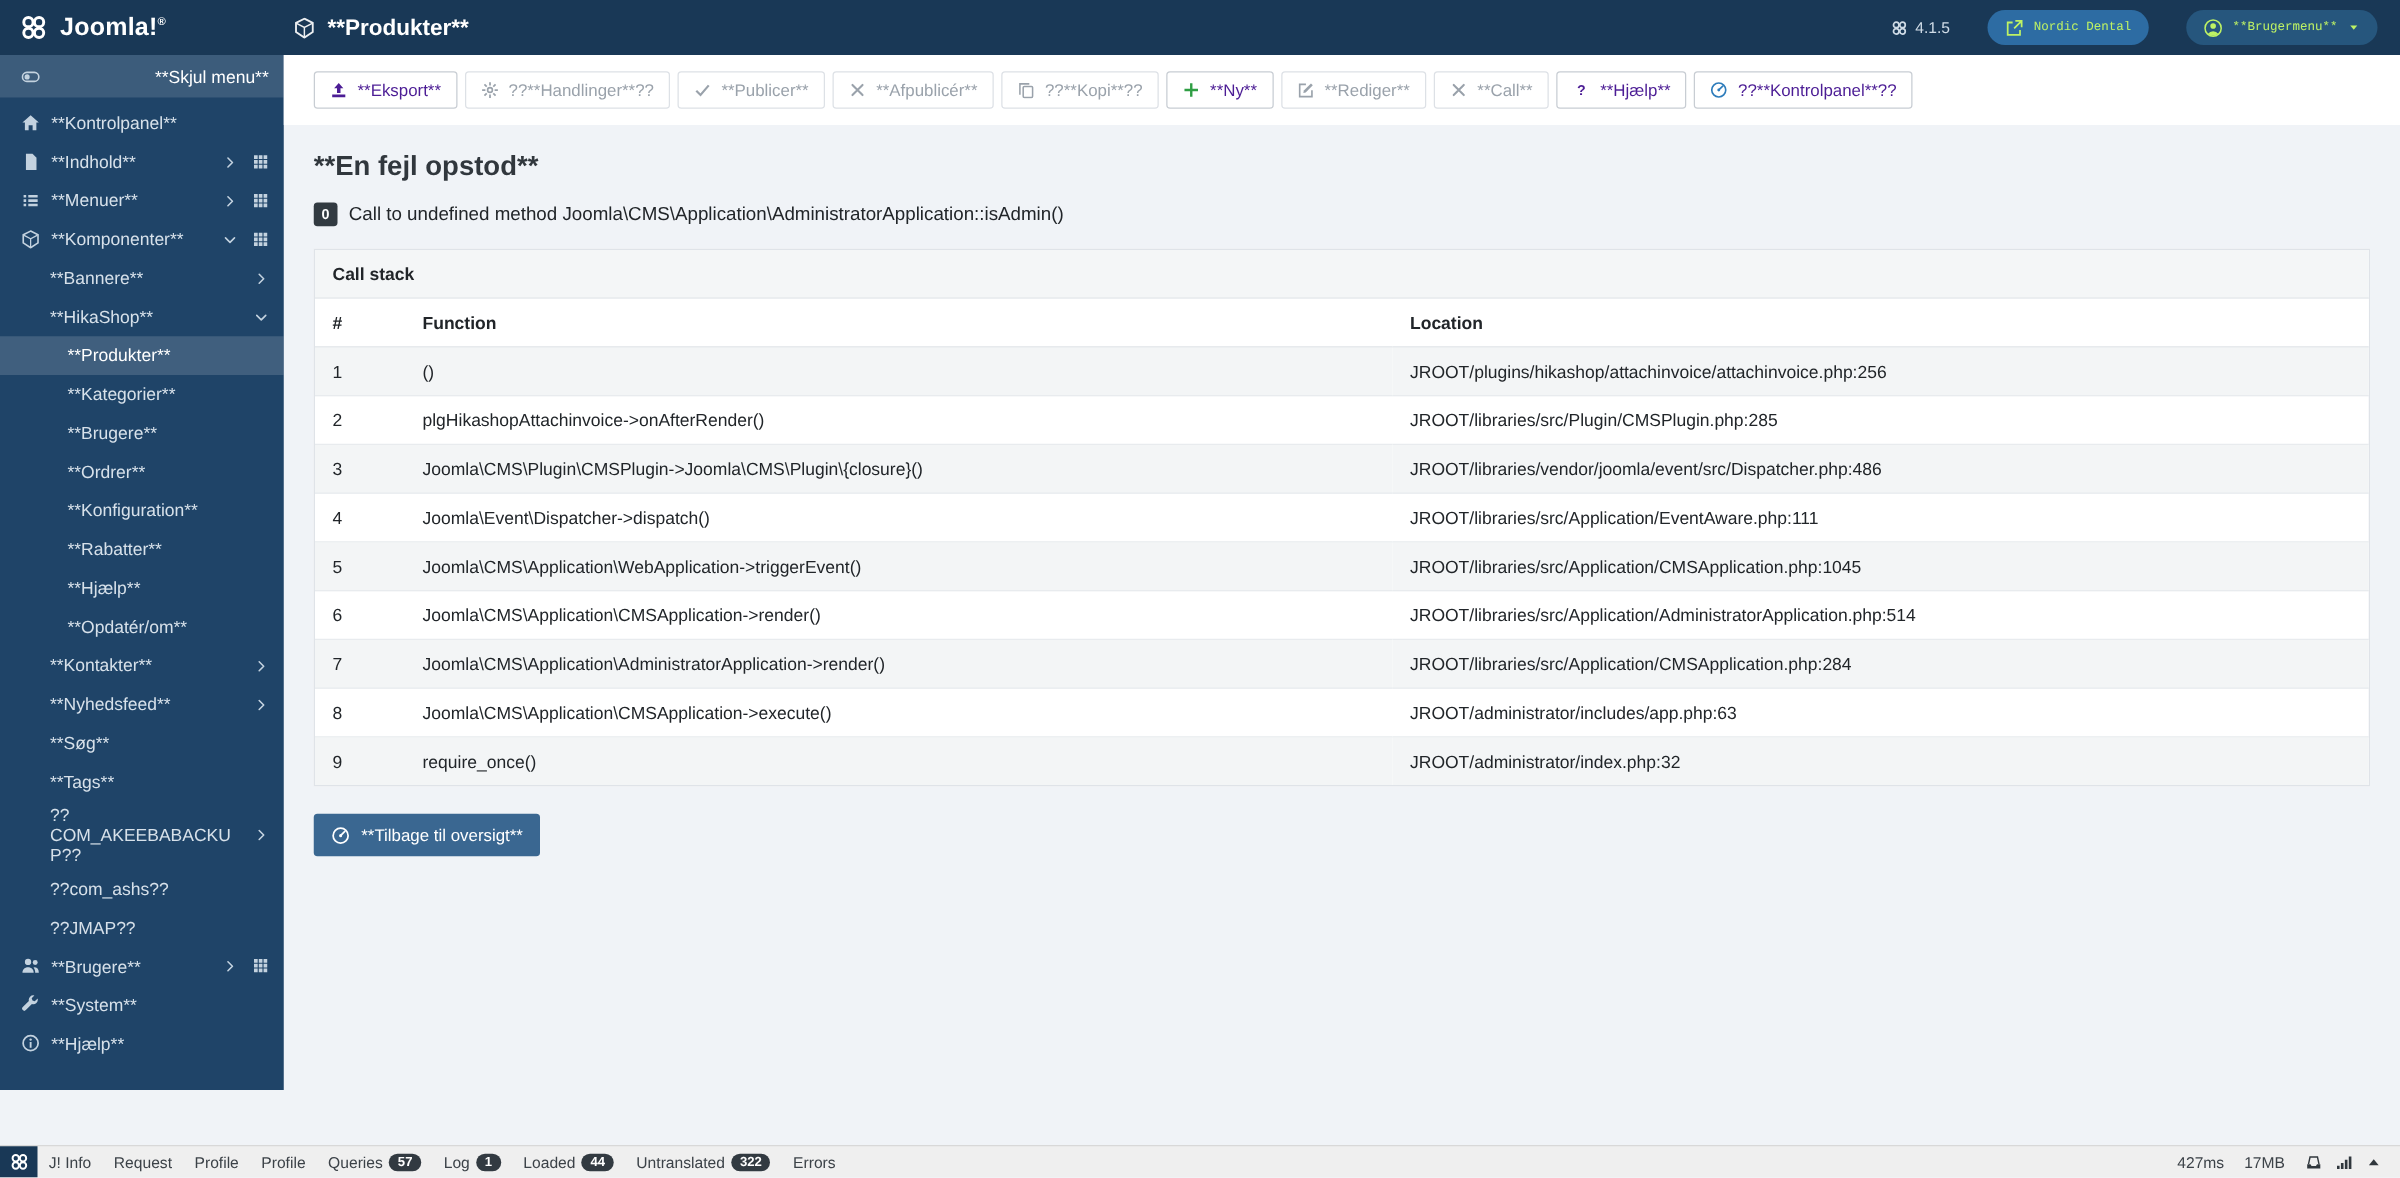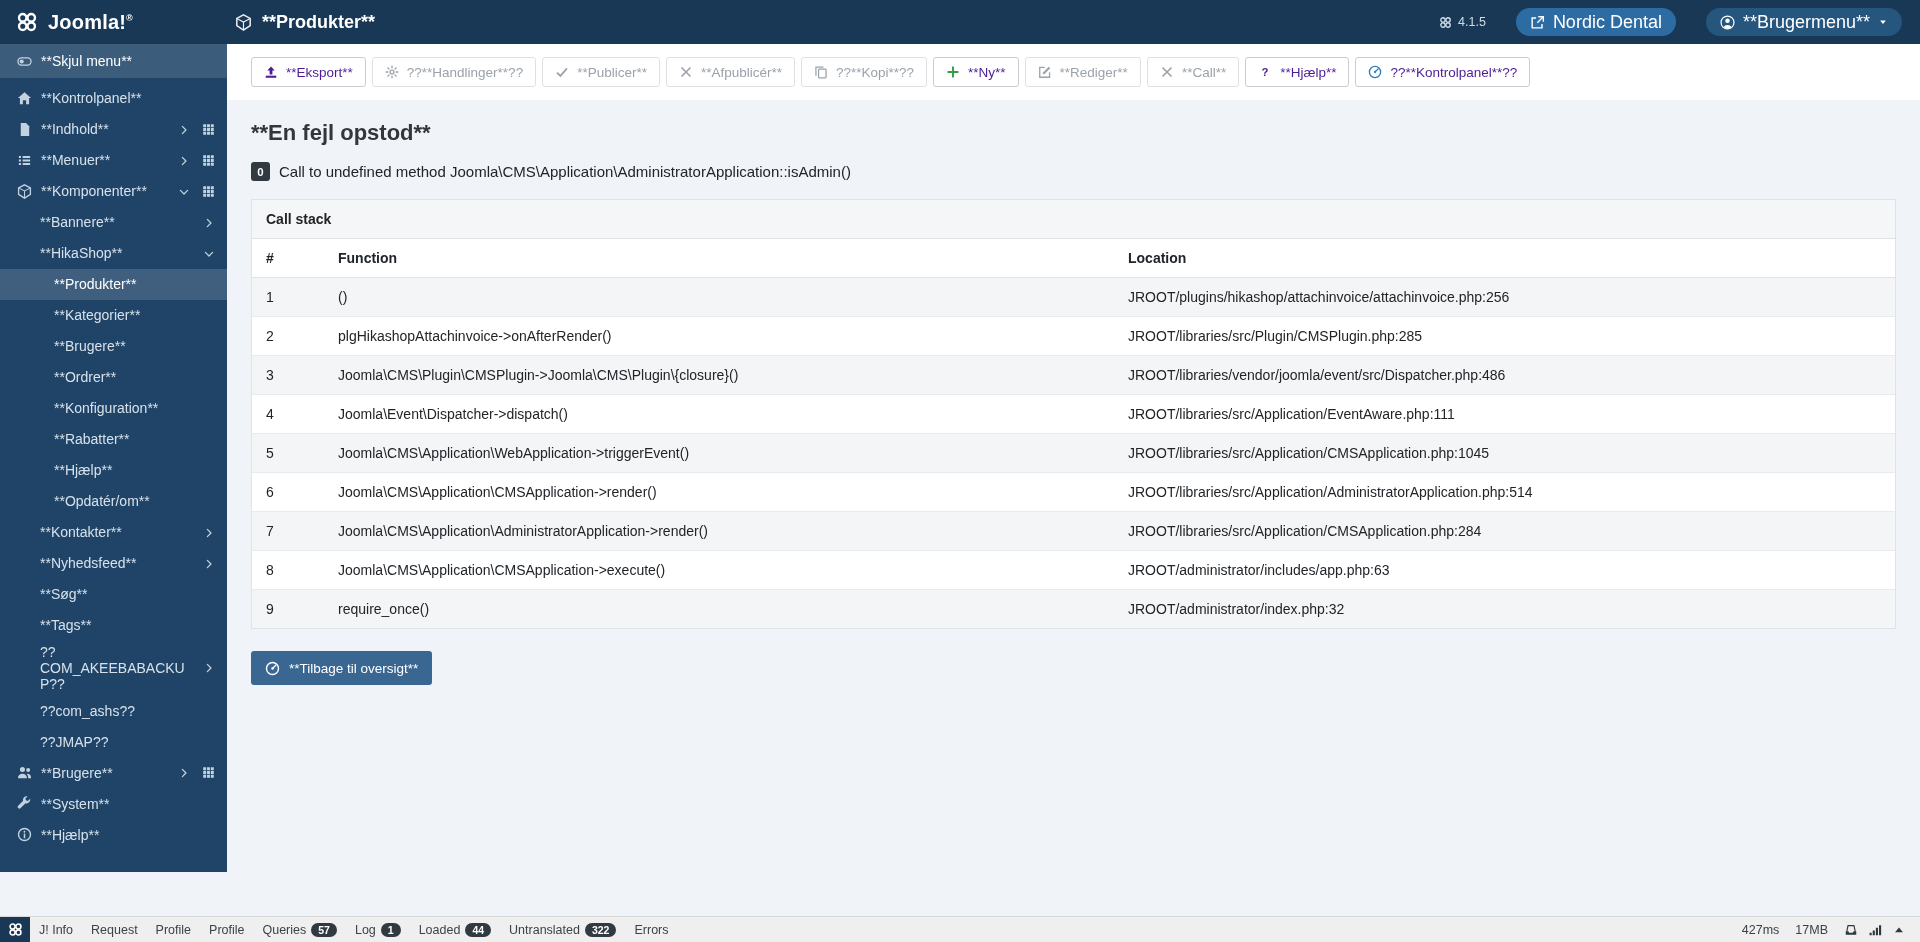--- a/index.html
+++ b/index.html
@@ -18,36 +18,36 @@
   .logo-box { width:227px; display:flex; align-items:center; gap:10px; padding:0 16px; flex-shrink:0; }
   .logo-box .icon { width:22px; height:22px; }
   .logo-text { font-size:20px; font-weight:700; letter-spacing:.2px; white-space:nowrap; }
   .logo-reg { font-size:9px; vertical-align:super; }
   .page-title { display:flex; align-items:center; gap:10px; font-size:18px; font-weight:700; padding-left:8px; }
   .page-title .icon { width:17px; height:17px; opacity:.92; }
   .header-right { margin-left:auto; display:flex; align-items:center; gap:30px; padding-right:18px; }
   .version { display:flex; align-items:center; gap:6px; font-size:12.5px; color:#cfdbe6; }
   .version .icon { width:13px; height:13px; }
   .pill { display:flex; align-items:center; gap:8px; height:28px; padding:0 14px; border-radius:15px; border:none;
-          color:#ffffff; font-size:18px; font-family:Liberation Sans, sans-serif; cursor:pointer; white-space:nowrap; }
+          color:#bef264; font-size:10px; font-family:Liberation Mono, monospace; cursor:pointer; white-space:nowrap; }
   .pill.site { background:var(--site-pill,#2d6ca3); }
   .pill.user { background:#26567d; }
   .pill .icon { width:15px; height:15px; }
   .pill .icon.caret { width:10px; height:10px; }
 
   
   .app { flex:1; display:flex; min-height:0; }
   .sidebar { width:227px; background:var(--sidebar-bg,#1f4468); color:#d7e1ea; flex-shrink:0; overflow:hidden; }
   .sb-item { display:flex; align-items:center; min-height:31px; padding:3px 12px 3px 17px; gap:9px; font-size:14px; cursor:pointer; }
   .sb-item .icon { width:15px; height:15px; color:#c3d2df; }
   .sb-label { line-height:1.15; overflow-wrap:anywhere; }
   .sb-right { margin-left:auto; display:flex; align-items:center; gap:12px; color:#aebfcd; padding-left:6px; }
   .sb-right .icon { width:12px; height:12px; }
   .sb-right .icon.grid-i { width:13px; height:13px; }
-  .sb-item.toggle { background:rgba(255,255,255,.13); min-height:34px; margin-bottom:5px; color:#fff; }
+  .sb-item.toggle { background:rgba(255,255,255,.13); min-height:34px; margin-bottom:5px; color:#fff;justify-content:space-between; }
   .sb-item.lvl1 { padding-left:40px; }
   .sb-item.lvl2 { padding-left:54px; }
   .sb-item.active { background:rgba(255,255,255,.15); color:#fff; }
 
   .main { flex:1; display:flex; flex-direction:column; min-width:0; }
 
   
   .toolbar { background:#fff; padding:13px 24px; display:flex; gap:6px; flex-shrink:0; }
   .tbtn { display:inline-flex; align-items:center; gap:8px; height:30px; padding:0 12px; background:#fff;
           border:1px solid #c8cdd3; border-radius:3px; font-size:13.5px; font-family:inherit; color:#4c1d95; cursor:pointer; white-space:nowrap; }

